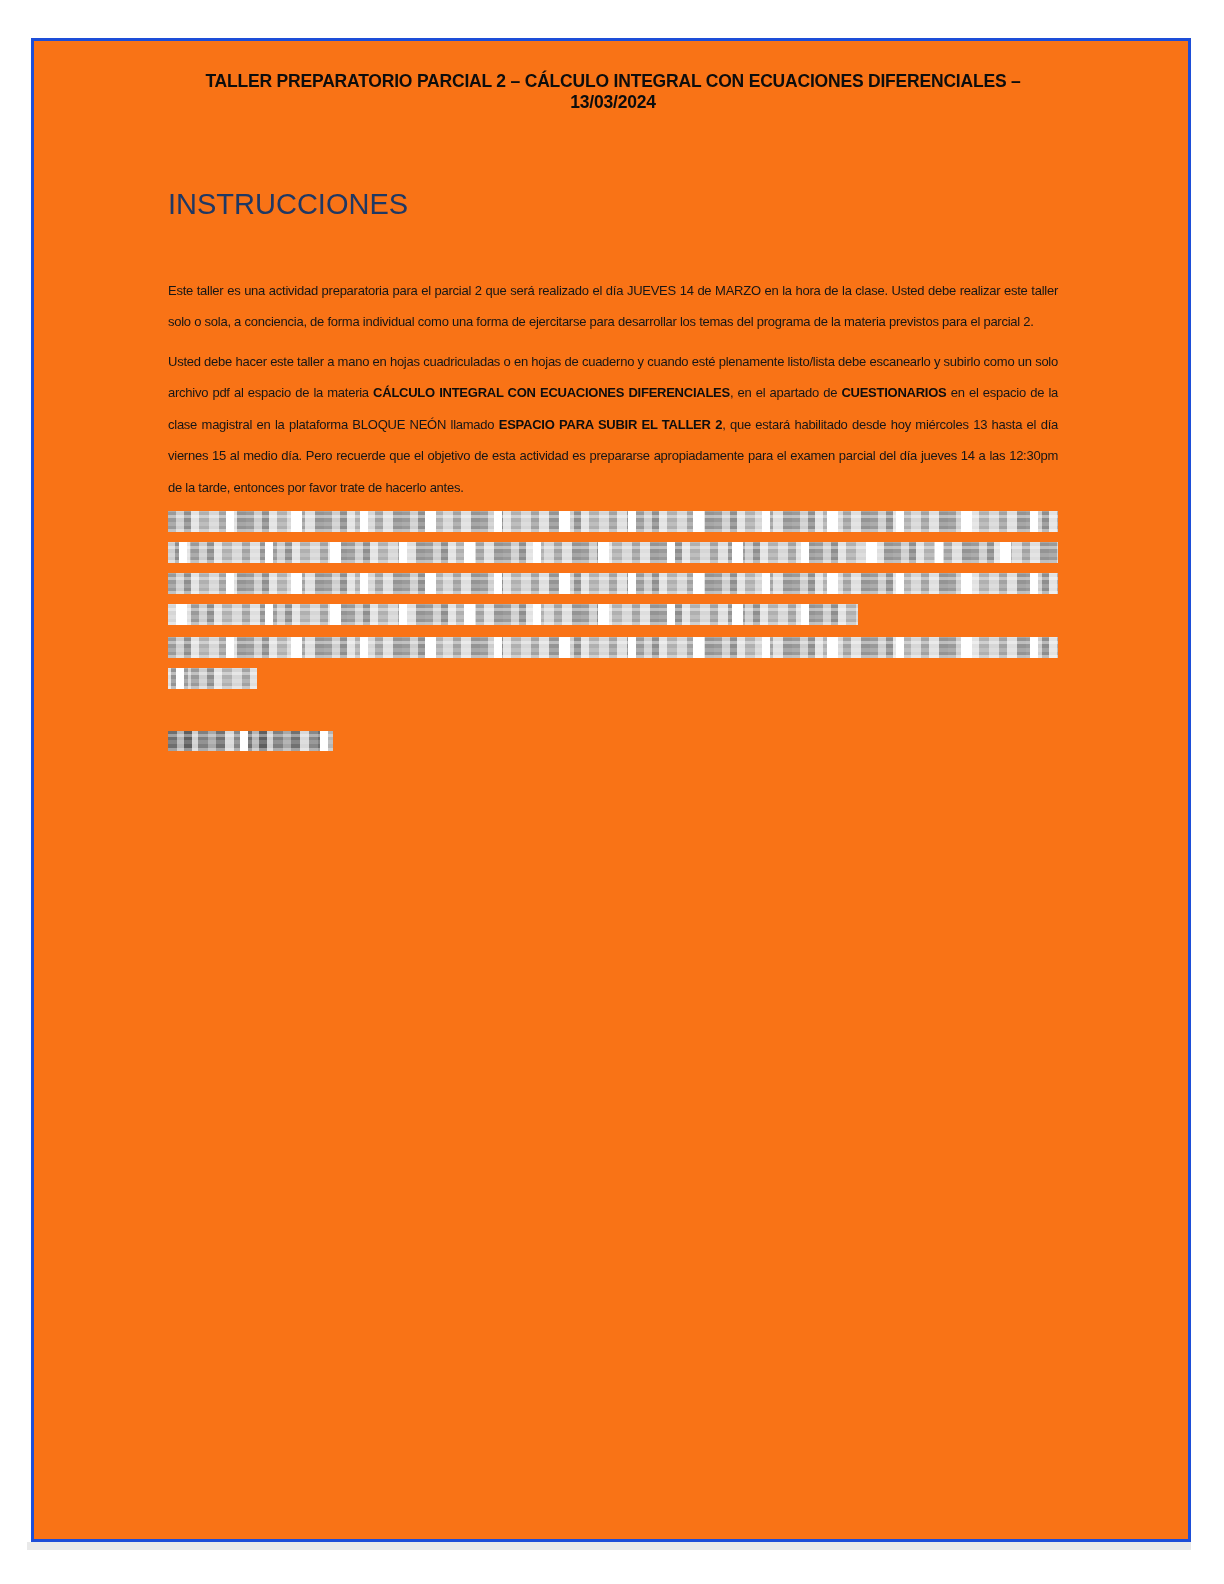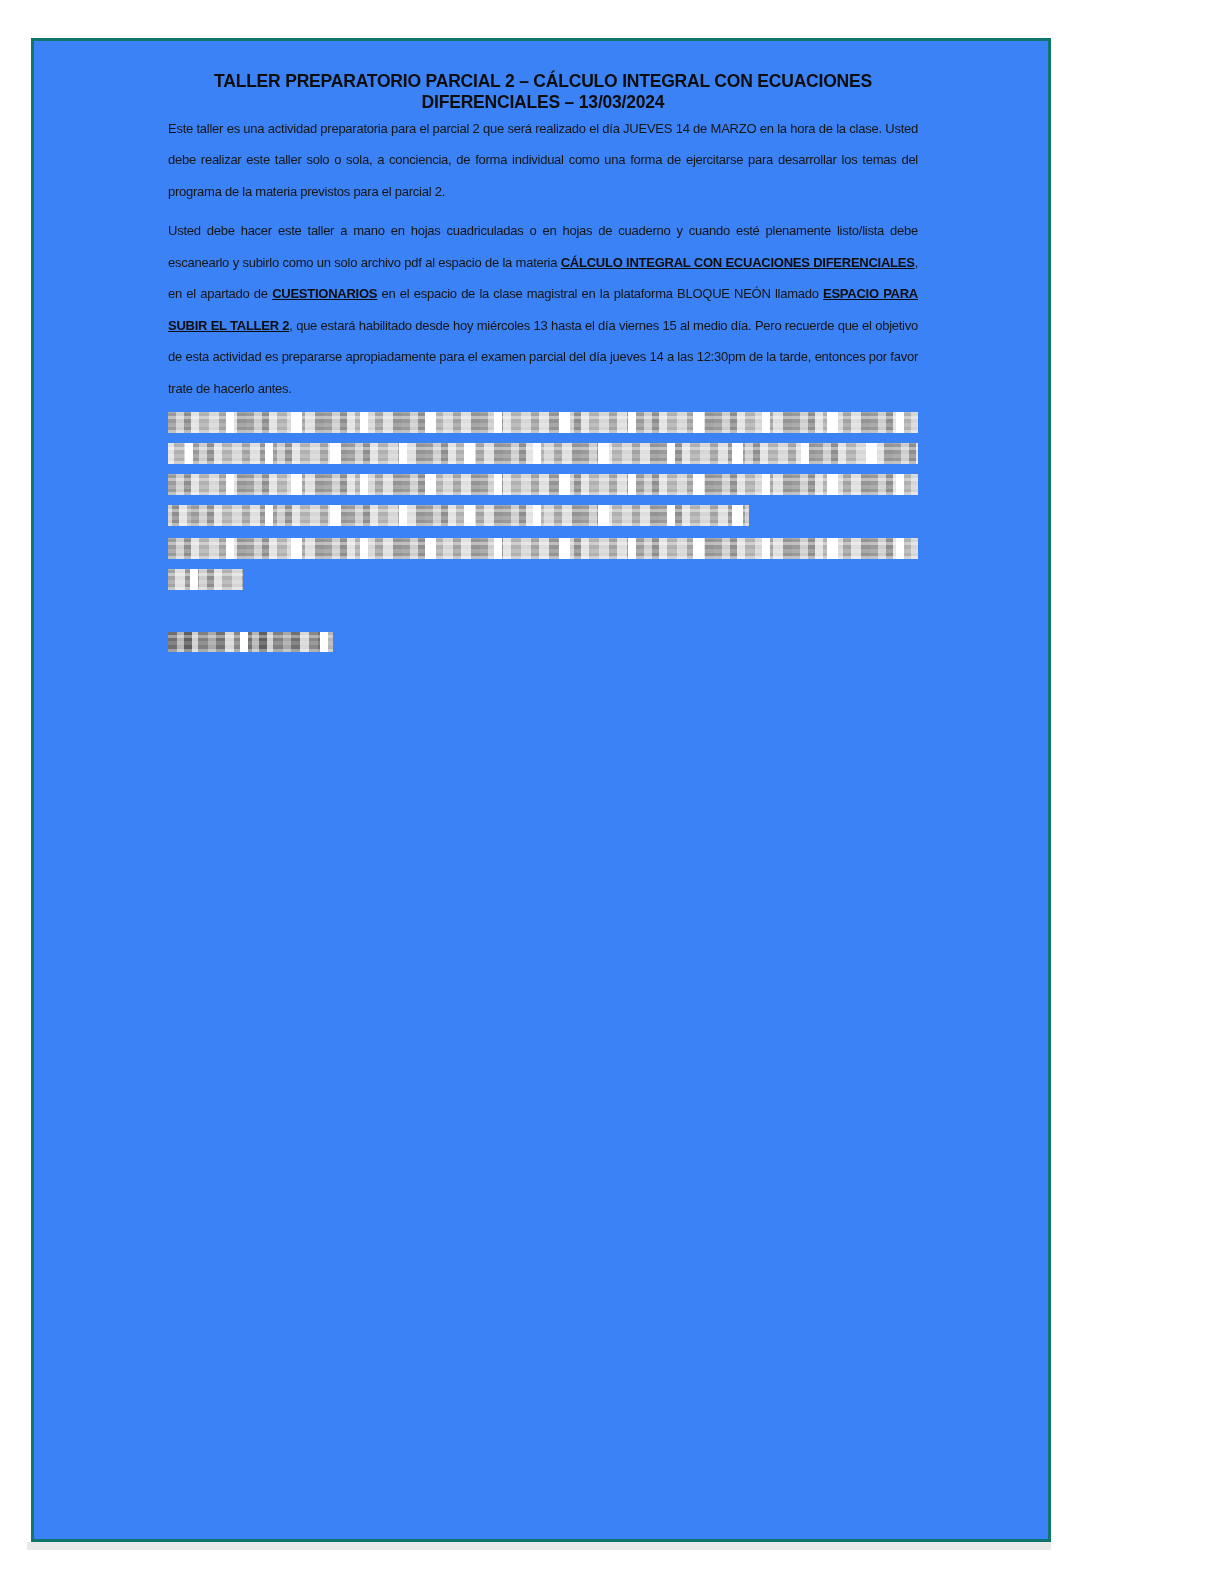--- a/index.html
+++ b/index.html
@@ -1,41 +1,41 @@
 <!DOCTYPE html>
 <html><head>
 <meta charset="utf-8">
 <style>
   html,body{margin:0;padding:0;}
   body{
     width:1224px;height:1584px;background:#ffffff;position:relative;
     font-family:"Liberation Sans", sans-serif;
   }
   .page{
-    position:absolute;left:31px;top:38px;width:1020px;height:1504px;
-    box-sizing:border-box;border:3px solid #0f766e;background:#3b82f6;
+    position:absolute;left:31px;top:38px;width:1160px;height:1504px;
+    box-sizing:border-box;border:3px solid #1d4ed8;background:#f97316;
   }
   .page::after{
     content:"";position:absolute;left:-7px;right:-3px;bottom:-11px;height:8px;
     background:#e9e9e9;
   }
   .content{padding:30px 130px 0 134px;}
   .doc-header{
     font-weight:bold;font-size:17.5px;line-height:21px;text-align:center;
     color:#0d0d0d;letter-spacing:-0.2px;
   }
   .doc-title{
     margin:72px 0 52px 0;font-size:29px;line-height:38px;font-weight:400;
     color:#1F3864;
   }
   p.body-par{
     margin:0 0 8px 0;font-size:13px;line-height:31.45px;text-align:justify;
     color:#161616;letter-spacing:-0.25px;
   }
-  p.body-par b{color:#0d0d0d;text-decoration:underline;}
+  p.body-par b{color:#0d0d0d;}
   .redacted{margin:0 0 12px 0;}
   .pixline{
     height:21px;margin-bottom:10px;
     background-image:
       repeating-linear-gradient(0deg, rgba(255,255,255,.40) 0 3px, rgba(255,255,255,0) 3px 6px, rgba(255,255,255,.18) 6px 10px, rgba(255,255,255,0) 10px 14px),
       repeating-linear-gradient(90deg, rgba(255,255,255,0) 0 58px, #ffffff 58px 66px, rgba(255,255,255,0) 66px 123px, #ffffff 123px 134px),
       repeating-linear-gradient(90deg, #9a9a9a 0 8px, #cdcdcd 8px 16px, #8e8e8e 16px 23px, #e2e2e2 23px 31px, #b0b0b0 31px 41px, #d6d6d6 41px 51px, #a2a2a2 51px 59px, #dedede 59px 69px, #949494 69px 78px);
   }
   .pix-b{background-position:17px 0, 39px 0, 23px 0;}
   .signature{margin-top:42px;}
@@ -48,20 +48,21 @@
   }
 </style>
 </head>
 <body>
 
 <div class="page">
   <div class="content">
 
     <div class="doc-header">TALLER PREPARATORIO PARCIAL 2 – CÁLCULO INTEGRAL CON ECUACIONES DIFERENCIALES – 13/03/2024</div>
 
+    <h1 class="doc-title">INSTRUCCIONES</h1>
 
     <p class="body-par">Este taller es una actividad preparatoria para el parcial 2 que será realizado el día JUEVES 14 de MARZO en la hora de la clase. Usted debe realizar este taller solo o sola, a conciencia, de forma individual como una forma de ejercitarse para desarrollar los temas del programa de la materia previstos para el parcial 2.</p>
 
     <p class="body-par"><span>Usted debe hacer este taller a mano en hojas cuadriculadas o en hojas de cuaderno y cuando esté plenamente listo/lista debe escanearlo y subirlo como un solo archivo pdf al espacio de la materia </span><b>CÁLCULO INTEGRAL CON ECUACIONES DIFERENCIALES</b><span>, en el apartado de </span><b>CUESTIONARIOS</b><span> en el espacio de la clase magistral en la plataforma BLOQUE NEÓN llamado </span><b>ESPACIO PARA SUBIR EL TALLER 2</b><span>, que estará habilitado desde hoy miércoles 13 hasta el día viernes 15 al medio día. Pero recuerde que el objetivo de esta actividad es prepararse apropiadamente para el examen parcial del día jueves 14 a las 12:30pm de la tarde, entonces por favor trate de hacerlo antes.</span></p>
 
     <div class="redacted">
         <div class="pixline pix-a" style="width: 100%;"></div>
         <div class="pixline pix-b" style="width: 100%;"></div>
         <div class="pixline pix-a" style="width: 100%;"></div>
         <div class="pixline pix-b" style="width: 77.5%;"></div>

